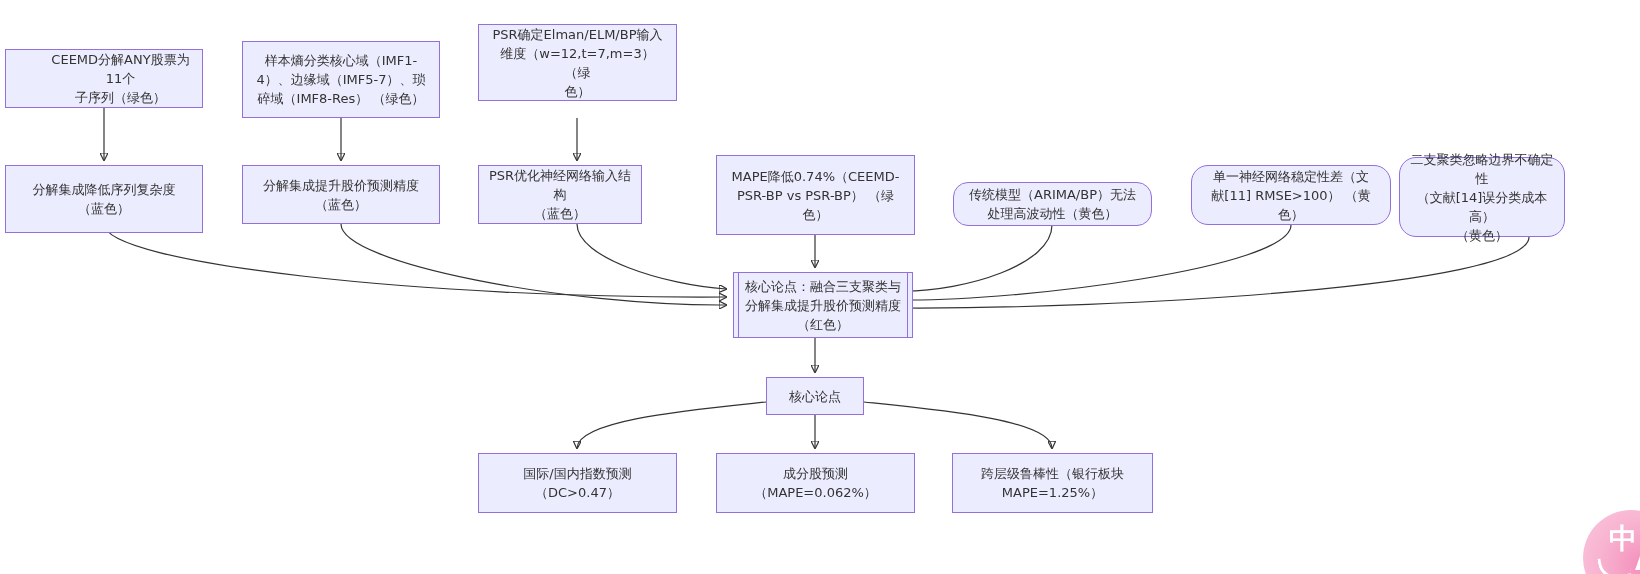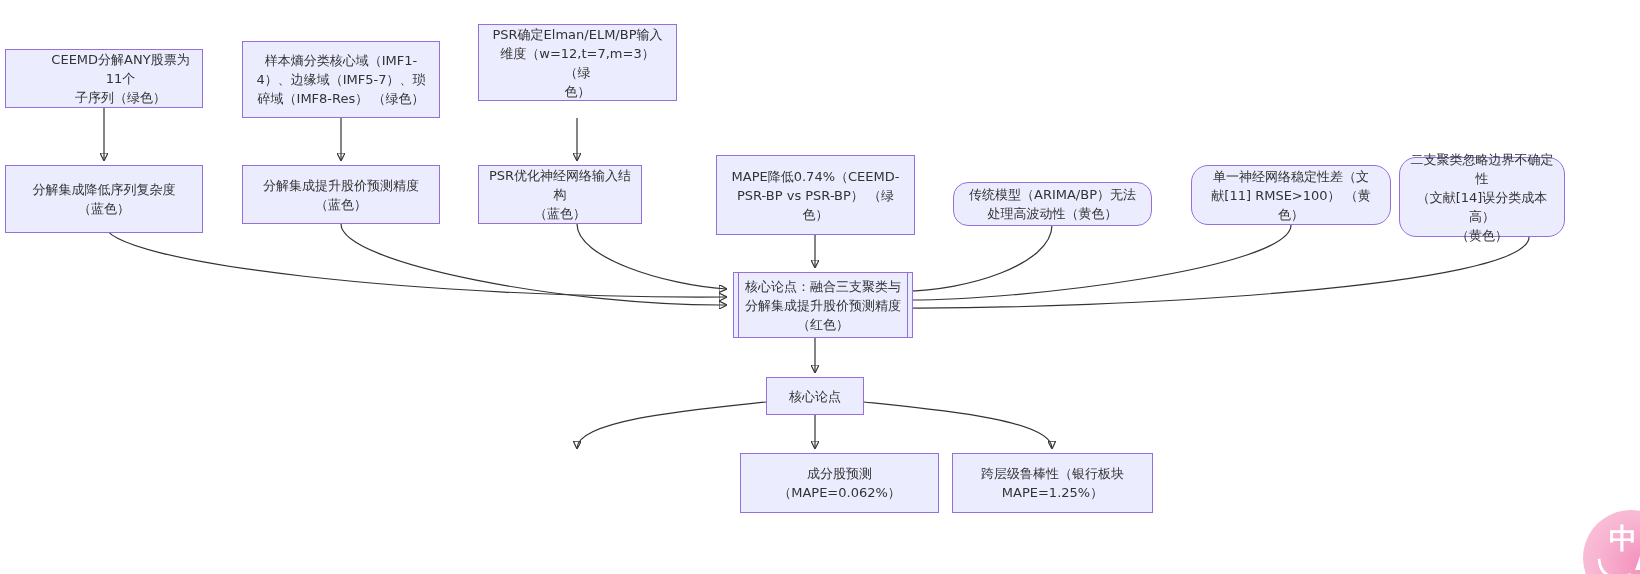--- a/index.html
+++ b/index.html
@@ -48,21 +48,21 @@
   .n-b1 { left: 5px;    top: 165px; width: 198px; height: 68px; }
   .n-b2 { left: 242px;  top: 165px; width: 198px; height: 59px; }
   .n-b3 { left: 478px;  top: 165px; width: 164px; height: 59px; }
   .n-b4 { left: 716px;  top: 155px; width: 199px; height: 80px; }
   .n-b5 { left: 953px;  top: 182px; width: 199px; height: 44px; border-radius: 15px; }
   .n-b6 { left: 1191px; top: 165px; width: 200px; height: 60px; border-radius: 17px; }
   .n-b7 { left: 1399px; top: 157px; width: 166px; height: 80px; border-radius: 17px; }
   .n-core { left: 733px; top: 272px; width: 180px; height: 66px; }
   .n-verify { left: 766px; top: 377px; width: 98px; height: 38px; }
   .n-e1 { left: 478px;  top: 453px; width: 199px; height: 60px; }
-  .n-e2 { left: 716px;  top: 453px; width: 199px; height: 60px; margin-left: 24px; }
+  .n-e2 { left: 716px;  top: 453px; width: 199px; height: 60px; }
   .n-e3 { left: 952px;  top: 453px; width: 201px; height: 60px; }
   
   .n-core::before, .n-core::after {
     content: "";
     position: absolute;
     top: -1px;
     bottom: -1px;
   }
   .n-core::before { left: 4px;  border-left: 1px solid #9370DB; }
   .n-core::after  { right: 4px; border-right: 1px solid #9370DB; }
@@ -154,20 +154,22 @@
   <div class="node n-b7">二支聚类忽略边界不确定性
 （文献[14]误分类成本高）
 （黄色）</div>
 
   <div class="node n-core">核心论点：融合三支聚类与
 分解集成提升股价预测精度
 （红色）</div>
 
   <div class="node n-verify">核心论点</div>
 
+  <div class="node n-e1">国际/国内指数预测
+（DC&gt;0.47）</div>
   <div class="node n-e2">成分股预测
 （MAPE=0.062%）</div>
   <div class="node n-e3">跨层级鲁棒性（银行板块
 MAPE=1.25%）</div>
 
   <div class="badge">
     <span class="zh">中</span>
     <span class="en">A</span>
     <span class="swoosh"></span>
   </div>

